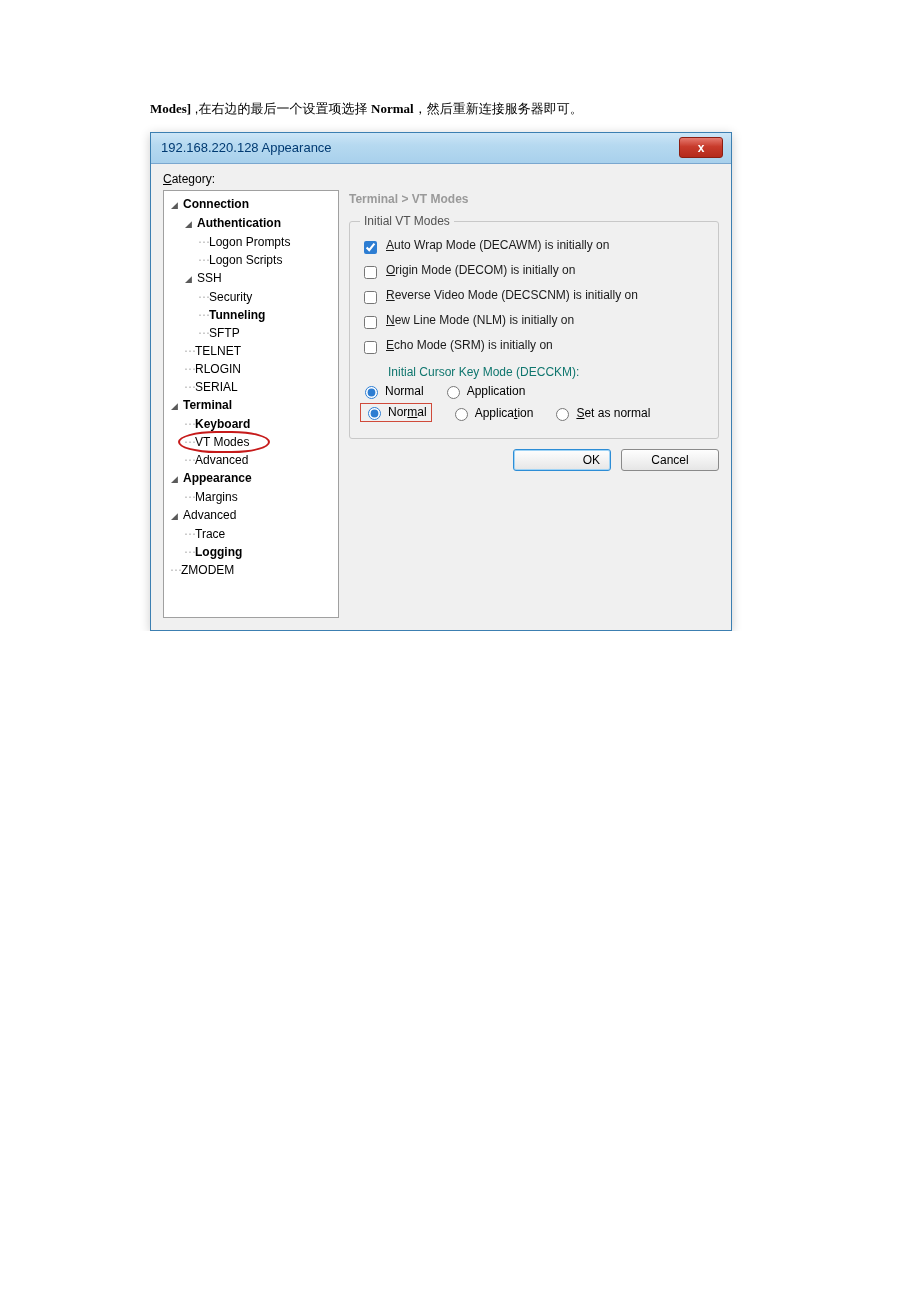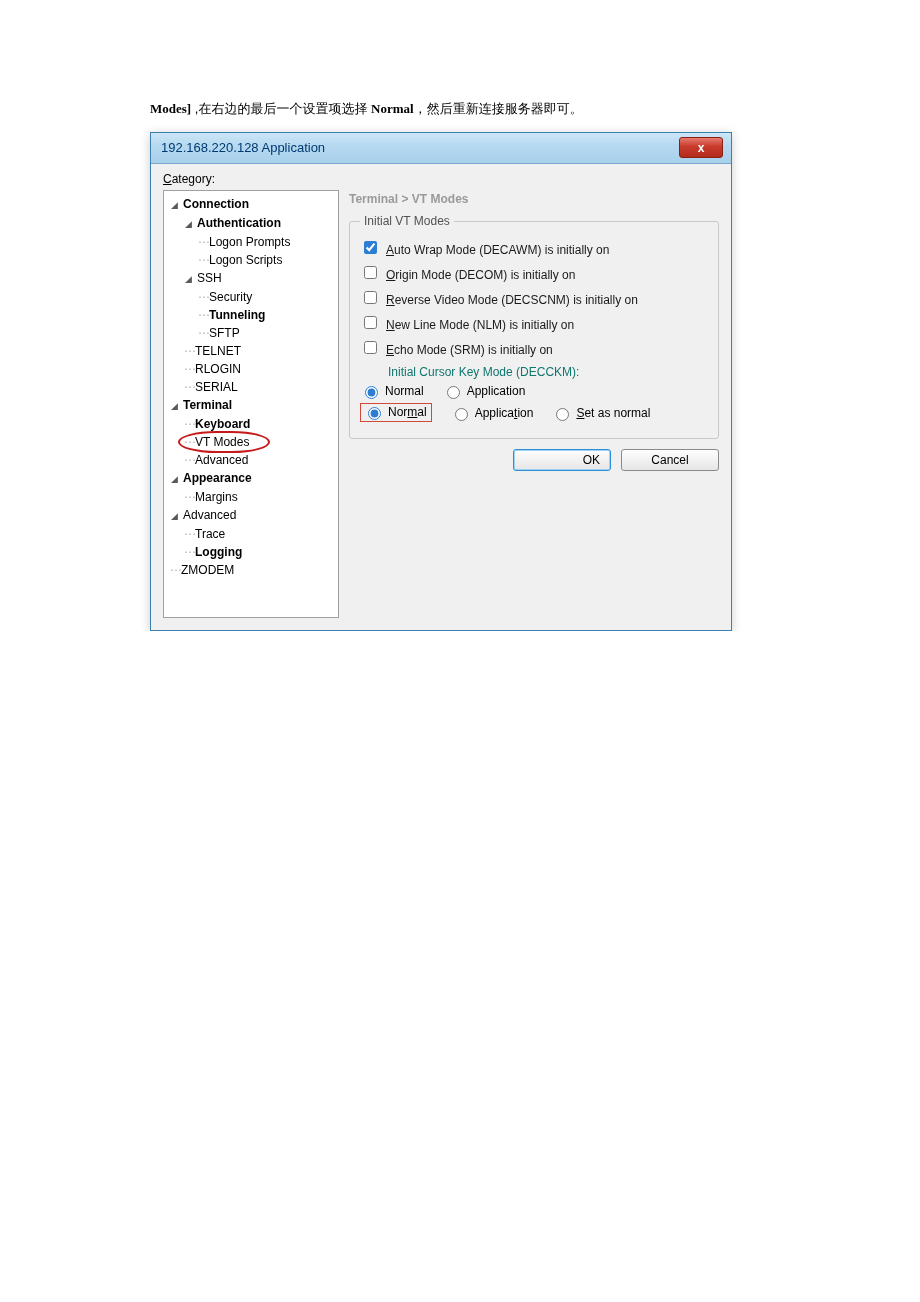--- a/index.html
+++ b/index.html
@@ -133,21 +133,21 @@
     padding: 10px 10px 12px 10px;
     margin: 0;
   }
   fieldset.group legend {
     font-size: 12px;
     color: #525252;
     padding: 0 4px;
   }
   .chk-row {
     display: flex;
-    align-items: flex-end;
+    align-items: flex-start;
     gap: 6px;
     margin-bottom: 6px;
     color: #1a1a1a;
   }
   .chk-row input[type=checkbox] {
     width: 13px; height: 13px;
     accent-color: #2d7dd2;
   }
   .u { text-decoration: underline; }
 
@@ -203,21 +203,21 @@
 <body>
 
 <div class="page">
 
   <div class="caption">
     <span class="bold">Modes]</span><span> ,在右边的最后一个设置项选择 </span><span class="bold">Normal</span><span>，然后重新连接服务器即可。</span>
   </div>
 
   <div class="dialog">
     <div class="titlebar">
-      <span class="title-text">192.168.220.128 Application</span>
+      <span class="title-text">192.168.220.128 Appearance</span>
       <div class="close-btn">
         <span>x</span>
       </div>
     </div>
 
     <div class="body">
       <div class="cat-label"><span class="u">C</span>ategory:</div>
 
       <div class="content-row">
 

